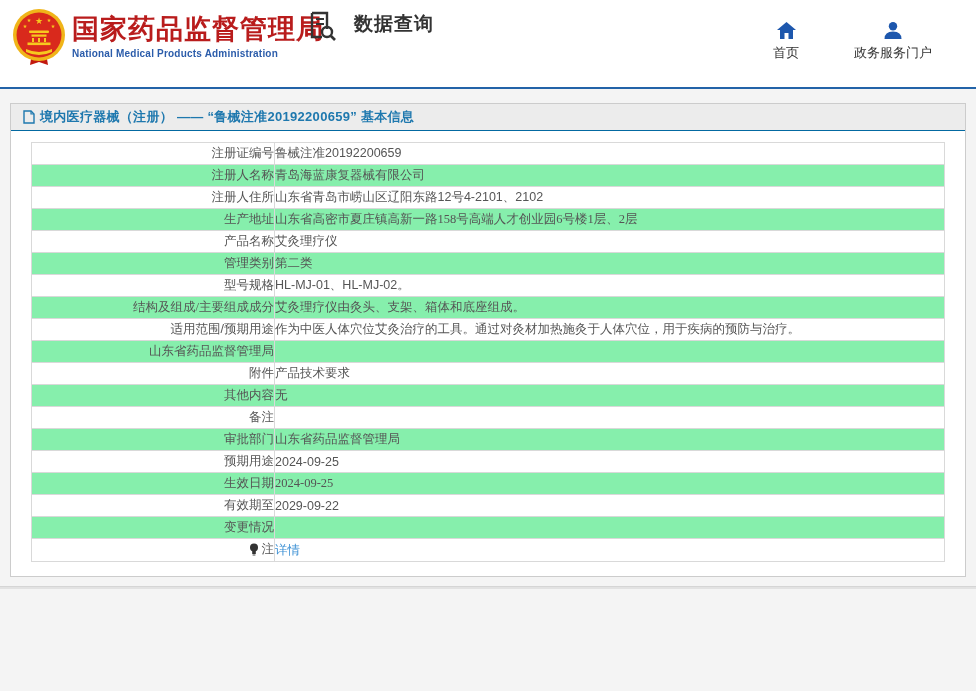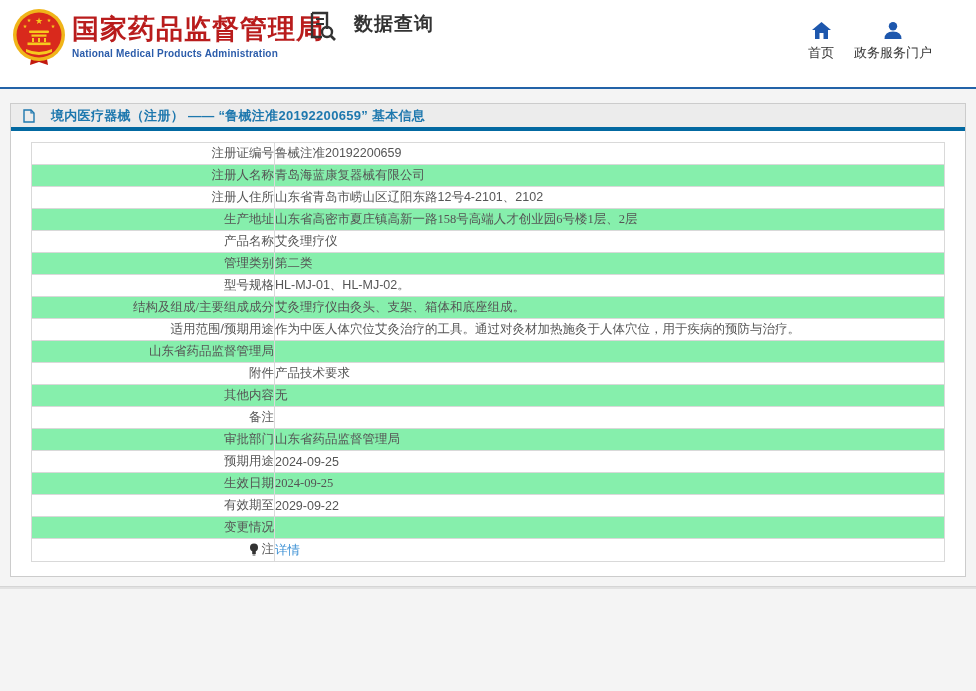--- a/index.html
+++ b/index.html
@@ -21,38 +21,38 @@
     font-size:27px; font-weight:bold; color:#b91c1c; letter-spacing:1px; line-height:32px;
   }
   .brand-sub {
     font-size:10px; color:#2b5caa; margin-top:3px; letter-spacing:0.2px;font-weight:bold;
   }
   .data-query {
     position:absolute; left:308px; top:11px; display:flex; align-items:flex-start; gap:18px; cursor:pointer;
   }
   .data-query .dq-label { font-size:19px; font-weight:bold; color:#333; letter-spacing:1px; }
   .header-nav {
-    position:absolute; right:44px; top:22px; display:flex; gap:20px;align-items:flex-end;
+    position:absolute; right:44px; top:22px; display:flex; gap:55px;align-items:flex-end;
   }
   .nav-item {
     display:flex; flex-direction:column; align-items:center; gap:5px; cursor:pointer;
   }
   .nav-item .nav-label { font-size:13px; color:#333; white-space:nowrap; }
   .blue-divider { height:2px; background:#2263a8; }
   
   .panel {
     margin:14px 10px 0 10px;
     background:#ffffff;
     border:1px solid #cccccc;
     padding-bottom:14px;
   }
   .title-bar {
     background:#ececec; height:27px; display:flex; align-items:center;
-    padding-left:12px; gap:16px;
-    border-bottom:4px solid #0369a1;
+    padding-left:12px; gap:5px;
+    border-bottom:1px solid #0369a1;
   }
   .title-bar .page-title {
     color:#1e78ae; font-size:13px; font-weight:bold; letter-spacing:0.3px;
   }
   table.info-table {
     width:calc(100% - 40px);
     margin:11px 20px 0 20px;
     border-collapse:collapse;
     table-layout:fixed;
   }

